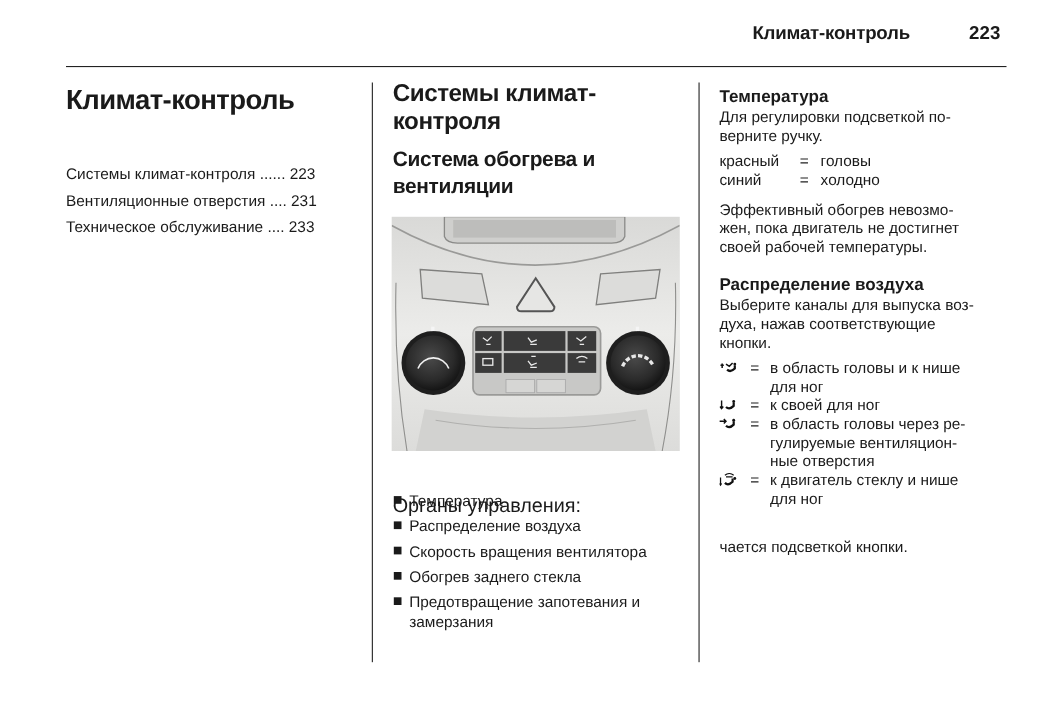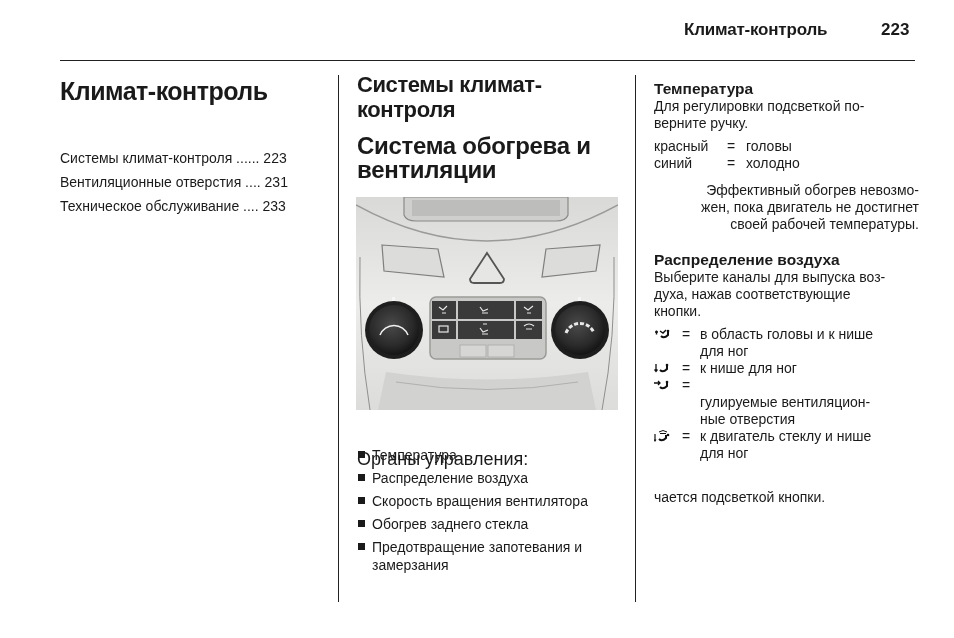--- a/index.html
+++ b/index.html
@@ -14,21 +14,21 @@
   .vline { position: absolute; width: 1px; background: #222; }
 
   
   .chapter-title { position: absolute; left: 60px; top: 77px; font-size: 25px; font-weight: bold; letter-spacing: -0.5px; }
   .toc { position: absolute; left: 60px; top: 150px; width: 262px; font-size: 14px; }
   .toc-row { height: 24px; line-height: 17px; white-space: nowrap; }
 
   
   .mid { position: absolute; left: 357px; top: 72px; width: 265px; }
   .h2 { font-size: 22px; font-weight: bold; line-height: 25px; letter-spacing: -0.4px; margin: 0; }
-  .h3 { font-size: 24px; font-weight: bold; line-height: 24px; letter-spacing: -0.3px; margin: 12px 0 0 0; }
+  .h3 { font-size: 19px; font-weight: bold; line-height: 24px; letter-spacing: -0.3px; margin: 12px 0 0 0; }
   .photo { position: absolute; left: 356px; top: 197px; width: 262px; height: 213px; overflow: hidden; background: #e8e8e6; }
   .controls-label { position: absolute; left: 357px; top: 449px; font-size: 18px; }
   .bullets { position: absolute; left: 357px; top: 446px; width: 270px; font-size: 14px; margin: 0; padding: 0; list-style: none; }
   .bullets li { position: relative; padding-left: 15px; line-height: 18px; margin-bottom: 5px; }
   .bullets li .sq { position: absolute; left: 1px; top: 5px; width: 7px; height: 7px; background: #1a1a1a; }
 
   
   .right { position: absolute; left: 654px; top: 80px; width: 265px; font-size: 14px; line-height: 17px; }
   .h4 { font-size: 15.5px; font-weight: bold; line-height: 18px; margin: 0; }
   .p { margin: 0; }
@@ -163,21 +163,21 @@
       <span class="k">красный</span>
       <span class="e">=</span>
       <span class="v">головы</span>
     </div>
     <div class="eq-row">
       <span class="k">синий</span>
       <span class="e">=</span>
       <span class="v">холодно</span>
     </div>
   </div>
-  <p class="p" style="margin-top:10px;text-align:right;">
+  <p class="p" style="margin-top:10px;">
     <span>Эффективный обогрев невозмо-</span><br>
     <span>жен, пока двигатель не достигнет</span><br>
     <span>своей рабочей температуры.</span>
   </p>
 
   <h4 class="h4" style="margin-top:18px;">Распределение воздуха</h4>
   <p class="p">
     <span>Выберите каналы для выпуска воз-</span><br>
     <span>духа, нажав соответствующие</span><br>
     <span>кнопки.</span>
@@ -194,30 +194,30 @@
       <span>в область головы и к нише</span><br>
       <span>для ног</span>
     </div>
     <div class="sym-row">
       <svg class="ic" viewBox="0 0 18 13">
         <path d="M2 2 l0 7 M0.5 7.5 l1.5 2 l1.5 -2" stroke="#111" stroke-width="1.3" fill="none"></path>
         <path d="M6 8 q3 3 7 -1 l0 -3" stroke="#111" stroke-width="2" fill="none"></path>
         <circle cx="13" cy="3" r="1.3" fill="#111"></circle>
       </svg>
       <span class="e">=</span>
-      <span>к нише для ног</span>
+      <span>к своей для ног</span>
     </div>
     <div class="sym-row">
       <svg class="ic" viewBox="0 0 18 13">
         <path d="M0 4 l6 0 M4 2 l2 2 l-2 2" stroke="#111" stroke-width="1.3" fill="none"></path>
         <path d="M6 8 q3 3 7 -1 l0 -3" stroke="#111" stroke-width="2" fill="none"></path>
         <circle cx="13" cy="3" r="1.3" fill="#111"></circle>
       </svg>
       <span class="e">=</span>
-      <br>
+      <span>в область головы через ре-</span><br>
       <span>гулируемые вентиляцион-</span><br>
       <span>ные отверстия</span>
     </div>
     <div class="sym-row">
       <svg class="ic" viewBox="0 0 18 13">
         <path d="M1 4 l0 7 M0 9.5 l1 1.5 l1 -1.5" stroke="#111" stroke-width="1.2" fill="none"></path>
         <path d="M5 2 q4 -3 8 0 M6 3.5 l6 0" stroke="#111" stroke-width="1" fill="none"></path>
         <path d="M5 9 q3 3 7 -1 l0 -3" stroke="#111" stroke-width="2" fill="none"></path>
         <circle cx="14" cy="5" r="1.3" fill="#111"></circle>
       </svg>

